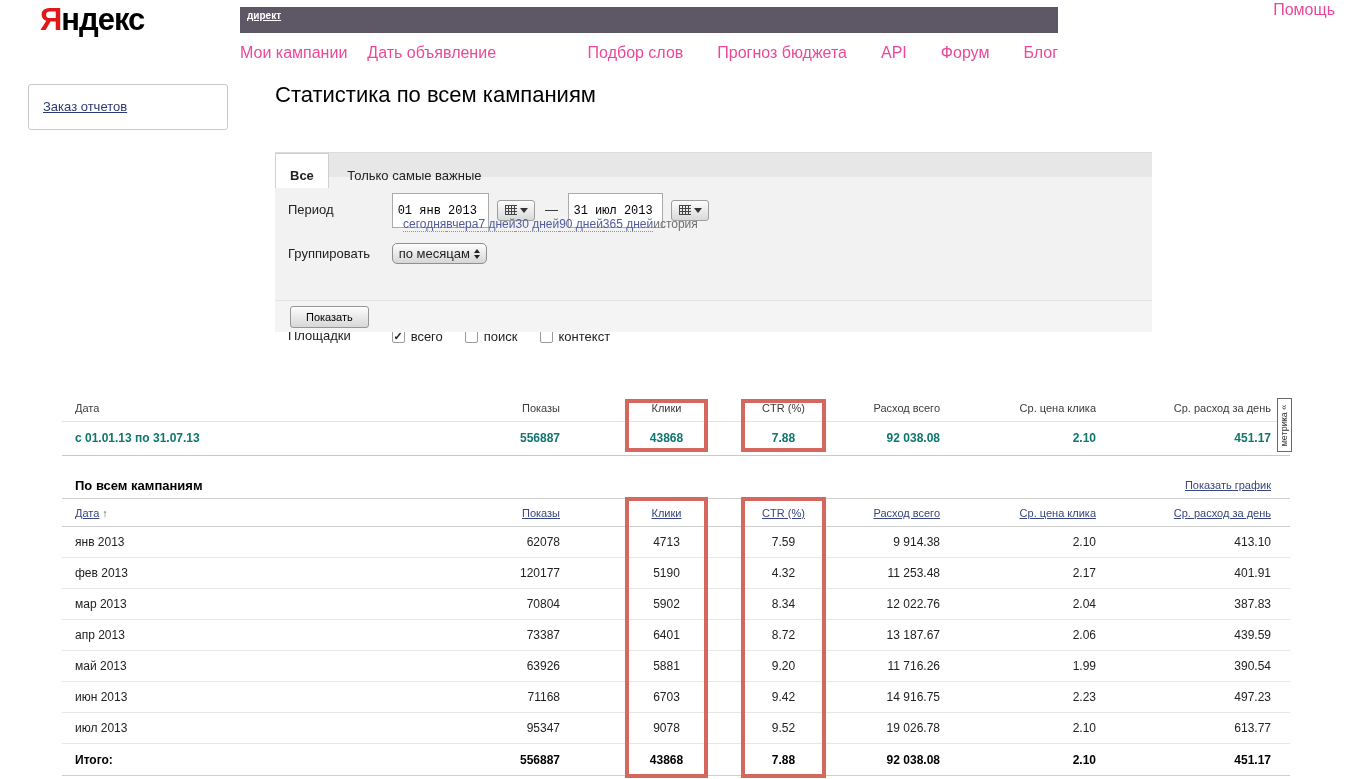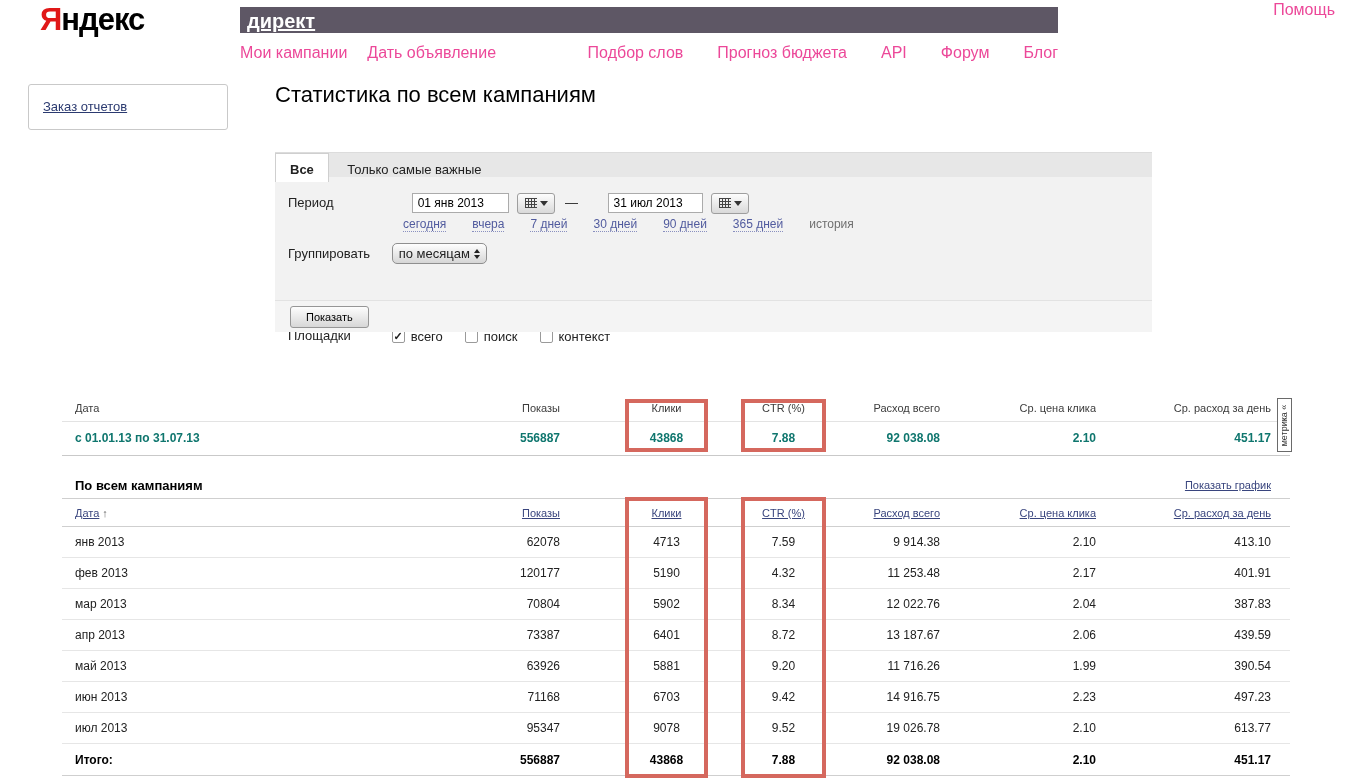--- a/index.html
+++ b/index.html
@@ -4,46 +4,46 @@
 <style>
   * { margin:0; padding:0; box-sizing:border-box; }
   html,body { background:#fff; }
   body { font-family:"Liberation Sans", sans-serif; color:#222; }
   .canvas { position:relative; width:1359px; height:779px; background:#fff; overflow:hidden; }
 
   
   .logo { position:absolute; left:40px; top:2px; font-size:31px; font-weight:700; letter-spacing:-1px; color:#000; }
   .logo .red { color:#e01818; }
   .banner { position:absolute; left:240px; top:7px; width:818px; height:26px; background:#5e5765; }
-  .banner a { color:#fff; font-size:20px; font-weight:700; text-decoration:underline; position:absolute; left:7px; top:3px; }
+  .banner a { color:#fff; font-size:10px; font-weight:700; text-decoration:underline; position:absolute; left:7px; top:3px; }
   .help { position:absolute; top:1px; right:24px; font-size:12px; }
   a.nav { color:#ec4899; font-size:16px; cursor:pointer; }
   .navrow { position:absolute; left:240px; top:44px; width:818px; display:flex; justify-content:space-between; }
   .navgrp { display:flex; gap:20px; }
   .navgrp.right { gap:34px; }
 
   
   .sidebox { position:absolute; left:28px; top:84px; width:200px; height:46px; background:#fff; border:1px solid #c9c9c9; border-radius:3px; }
   .sidebox a { position:absolute; left:14px; top:14px; font-size:13px; color:#2b3a70; text-decoration:underline; }
 
   
   .page-title { position:absolute; left:275px; top:82px; font-size:22px; font-weight:400; color:#000; }
 
   
   .panel { position:absolute; left:275px; top:152px; width:877px; height:180px; background:#f2f2f2; border-bottom:1px solid #d9d9d9; }
   .tabstrip { position:absolute; left:0; top:0; width:100%; height:25px; background:#e7e7e7; border-top:1px solid #dcdcdc; }
-  .tab { display:inline-block; font-size:13px; padding:8px 14px 5px; cursor:pointer; }
+  .tab { display:inline-block; font-size:13px; padding:14px 14px 5px; cursor:pointer; }
   .tab.active { background:#fff; font-weight:700; border:1px solid #cfcfcf; border-bottom:none; }
   .frow { position:absolute; left:13px; font-size:13px; color:#222; }
   .flabel { display:inline-block; width:100px; }
-  .pinput { width:97px; height:20px; border:1px solid #ababab; font-size:12px; padding:0 5px; font-family:Liberation Sans, sans-serif; background:#fff;margin-left:20px; }
+  .pinput { width:97px; height:35px; border:1px solid #ababab; font-size:12px; padding:0 5px; font-family:Liberation Mono, monospace; background:#fff; }
   .calbtn { display:inline-flex; align-items:center; justify-content:center; gap:3px; width:38px; height:21px; border:1px solid #9e9e9e; border-radius:3px; background:linear-gradient(#fdfdfd,#d9d9d9); cursor:pointer; vertical-align:middle; }
   .caret { width:0; height:0; border-left:4px solid transparent; border-right:4px solid transparent; border-top:5px solid #333; }
   .dash { margin:0 6px; }
-  .qlinks { position:absolute; left:128px; top:65px; font-size:12px; display:flex; gap:26px; }
+  .qlinks { position:absolute; left:128px; top:65px; font-size:12px; display:flex; gap:0; }
   .qlinks a { color:#515b9e; text-decoration:none; border-bottom:1px dotted #8a90c0; cursor:pointer; }
   .qlinks .plain { color:#6f6f6f; border-bottom:none; }
   .selectbox { display:inline-flex; align-items:center; justify-content:space-between; width:95px; height:21px; border:1px solid #8f8f8f; border-radius:5px; background:linear-gradient(#fefefe,#d6d6d6); font-size:13px; padding:0 6px; cursor:pointer; }
   .spin { display:flex; flex-direction:column; gap:2px; }
   .spin .up { width:0;height:0;border-left:3px solid transparent;border-right:3px solid transparent;border-bottom:4px solid #222; }
   .spin .dn { width:0;height:0;border-left:3px solid transparent;border-right:3px solid transparent;border-top:4px solid #222; }
   .cbgroup { display:inline-flex; gap:22px; }
   .cb { display:inline-flex; align-items:center; gap:6px; font-size:13px; cursor:pointer; }
   .cb .box { width:13px; height:13px; border:1px solid #9a9a9a; background:#fff; border-radius:2px; display:inline-flex; align-items:center; justify-content:center; font-size:11px; color:#222; }
   .cb.checked .box::after { content:"\2713"; font-weight:700; }

